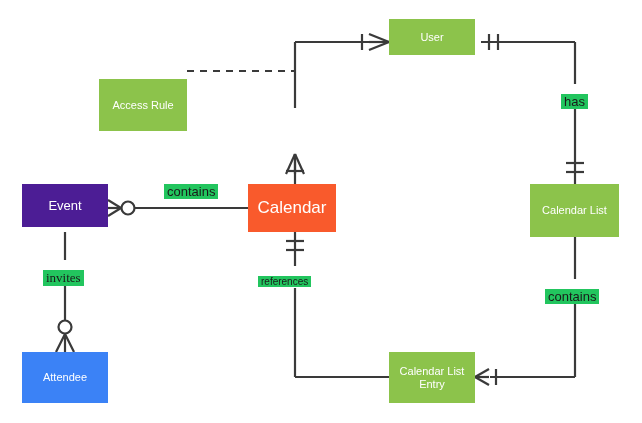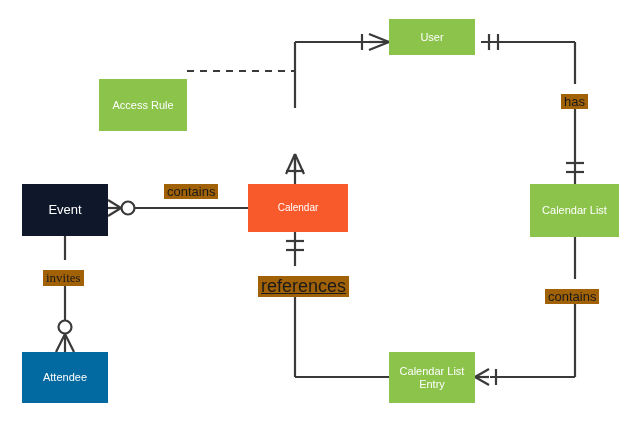--- a/index.html
+++ b/index.html
@@ -40,21 +40,21 @@
   .entity-label {
     display: block;
     white-space: pre-line;
     padding: 0 4px;
   }
   .edge-label {
     position: absolute;
     color: #1a1a1a;
     white-space: nowrap;
     z-index: 4;
-    background: #a16207;
+    background: #22c55e;
     padding: 0 3px;
     user-select: none;
   }
 </style>
 </head>
 <body>
 
 <div id="diagram-canvas">
 
   <svg id="edge-layer" viewBox="0 0 642 423" width="642" height="423" xmlns="http://www.w3.org/2000/svg">
@@ -139,45 +139,45 @@
   </svg>
 
   <div class="entity-box" style="left:99px; top:45px; width:88px; height:52px; background:#8CC34B; font-size:11px;margin-top:34px;">
     <span class="entity-label">Access Rule</span>
   </div>
 
   <div class="entity-box" style="left:389px; top:19px; width:86px; height:36px; background:#8CC34B; font-size:11px;">
     <span class="entity-label">User</span>
   </div>
 
-  <div class="entity-box" style="left:22px; top:184px; width:86px; height:52px; background:#0f172a; font-size:13px;">
+  <div class="entity-box" style="left:22px; top:184px; width:86px; height:43px; background:#4c1d95; font-size:13px;">
     <span class="entity-label">Event</span>
   </div>
 
-  <div class="entity-box" style="left:248px; top:184px; width:100px; height:48px; background:#F95A2C; font-size:10px;">
+  <div class="entity-box" style="left:248px; top:184px; width:88px; height:48px; background:#F95A2C; font-size:17px;">
     <span class="entity-label">Calendar</span>
   </div>
 
   <div class="entity-box" style="left:530px; top:184px; width:89px; height:53px; background:#8CC34B; font-size:11px;">
     <span class="entity-label">Calendar List</span>
   </div>
 
-  <div class="entity-box" style="left:22px; top:352px; width:86px; height:51px; background:#0369a1; font-size:11px;text-align:right;">
+  <div class="entity-box" style="left:22px; top:352px; width:86px; height:51px; background:#3b82f6; font-size:11px;text-align:right;">
     <span class="entity-label">Attendee</span>
   </div>
 
   <div class="entity-box" style="left:389px; top:352px; width:86px; height:51px; background:#8CC34B; font-size:11px;">
     <span class="entity-label">Calendar List
 Entry</span>
   </div>
 
 
   <div class="edge-label" style="left:164px; top:184px; font-size:13px;">contains</div>
 
   <div class="edge-label" style="left:43px; top:270px; font-size:13px;font-family:Liberation Serif, serif;">invites</div>
 
-  <div class="edge-label" style="left:258px; top:276px; font-size:18px;text-decoration:underline;">references</div>
+  <div class="edge-label" style="left:258px; top:276px; font-size:10px;">references</div>
 
   <div class="edge-label" style="left:561px; top:94px; font-size:13px;">has</div>
 
   <div class="edge-label" style="left:545px; top:289px; font-size:13px;">contains</div>
 
 </div>
 
 </body></html>

